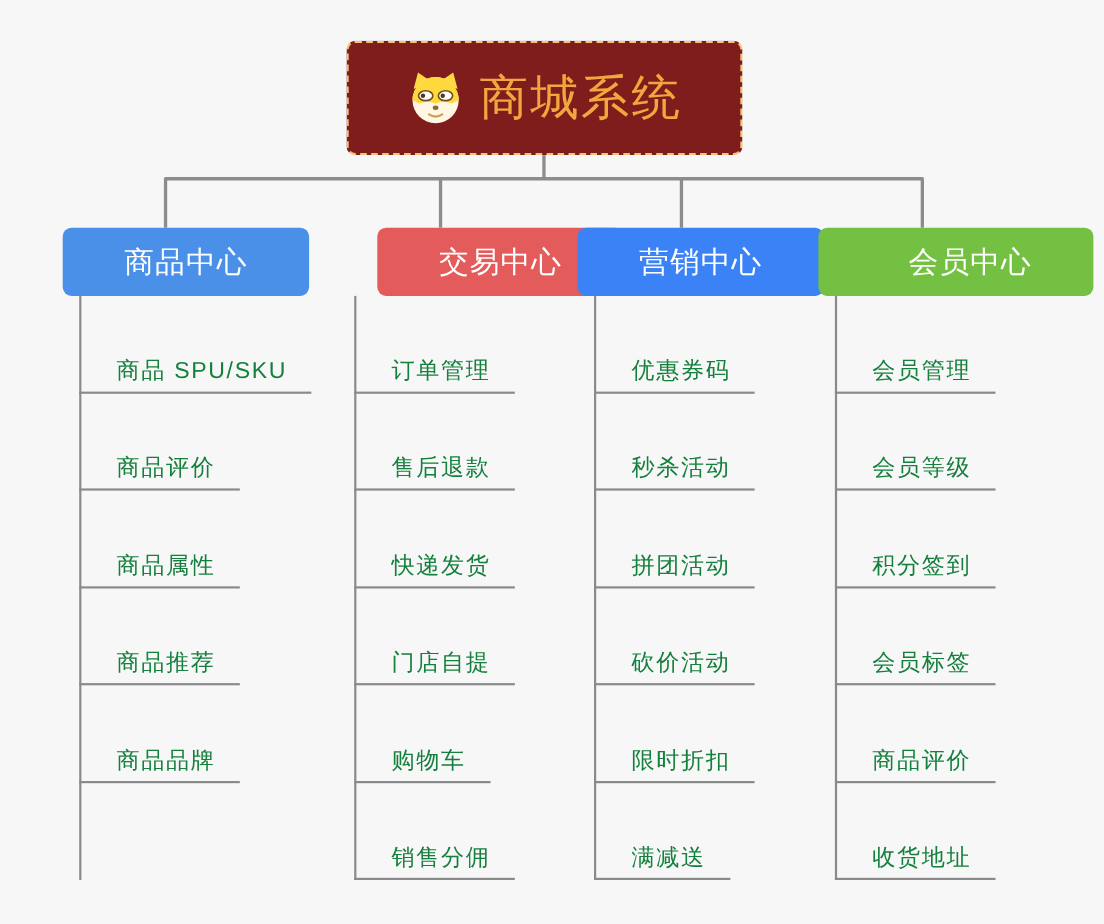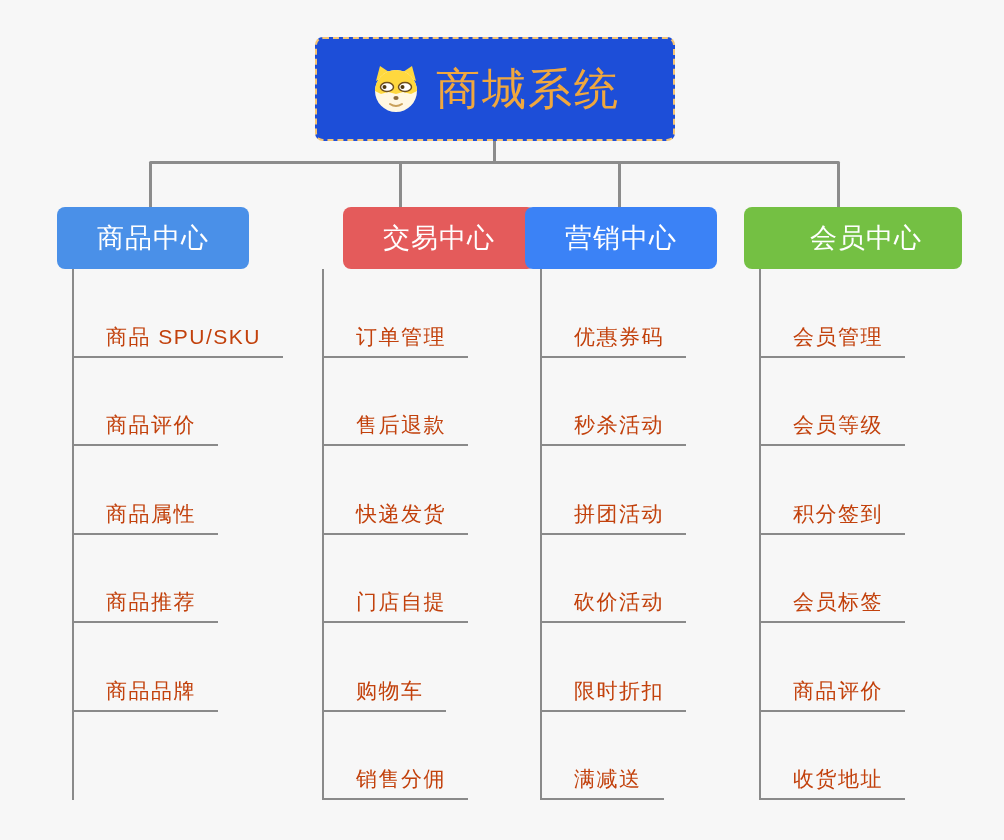--- a/index.html
+++ b/index.html
@@ -11,33 +11,33 @@
   .root-stub{left:493px;top:141px;width:3px;height:21px;}
   .h-line{left:149px;top:161px;width:691px;height:3px;border-radius:2px;}
   .stub{width:3px;height:44px;top:163px;}
   .stub-0{left:149px;}
   .stub-1{left:399px;}
   .stub-2{left:618px;}
   .stub-3{left:837px;}
 
   
   .root-node{position:absolute;left:315px;top:37px;width:360px;height:104px;
-    box-sizing:border-box;background:#1d4ed8;border:2px dashed #F5C473;border-radius:8px;
+    box-sizing:border-box;background:#7f1d1d;border:2px dashed #F5C473;border-radius:8px;
     display:flex;align-items:center;justify-content:center;gap:14px;}
   .root-title{font-size:44px;color:#F0A73E;letter-spacing:2px;white-space:nowrap;}
   .dog-icon{display:flex;align-items:center;}
 
   
   .branch{position:absolute;top:207px;width:260px;}
-  .branch-node{width:192px;height:62px;border-radius:8px;display:flex;align-items:center;
+  .branch-node{width:224px;height:62px;border-radius:8px;display:flex;align-items:center;
     justify-content:center;color:#FFFFFF;font-size:27px;letter-spacing:1px;white-space:nowrap;}
   .spine{position:absolute;left:15px;top:62px;width:2px;height:531px;background:#8A8A8A;}
   .leaf-row{height:88.5px;display:flex;align-items:flex-end;padding-left:15px;}
   .leaf{display:inline-block;white-space:nowrap;font-size:21px;letter-spacing:1.5px;
-    color:#c2410c;padding:0 22px 5px 34px;border-bottom:2px solid #8A8A8A;}
+    color:#15803d;padding:0 22px 5px 34px;border-bottom:2px solid #8A8A8A;}
 </style>
 </head>
 <body>
 
 <div class="canvas">
 
   <div class="connector root-stub" style="background-color: rgb(140, 140, 140);"></div>
   <div class="connector h-line" style="background-color: rgb(140, 140, 140);"></div>
   <div class="connector stub stub-0" style="background-color: rgb(140, 140, 140);"></div>
   <div class="connector stub stub-1" style="background-color: rgb(140, 140, 140);"></div>

